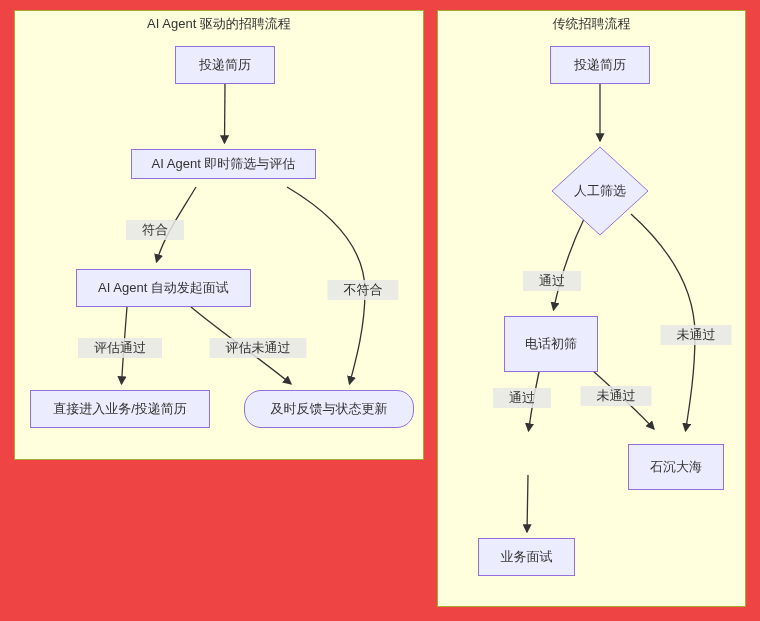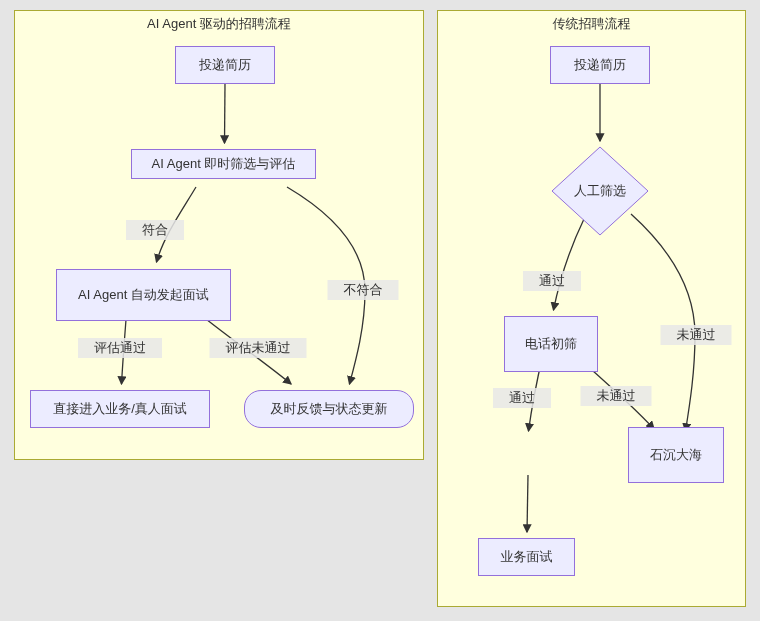--- a/index.html
+++ b/index.html
@@ -5,21 +5,21 @@
   html, body {
     margin: 0;
     padding: 0;
     background: #ffffff;
     font-family: "Liberation Sans", "DejaVu Sans", sans-serif;
   }
   .canvas {
     position: relative;
     width: 760px;
     height: 621px;
-    background: #e5e5e5;
+    background: #ef4444;
     overflow: hidden;
   }
   .panel {
     position: absolute;
     background: #ffffde;
     border: 1px solid #aaaa33;
     box-sizing: border-box;
   }
   #panel-left  { left: 14px;  top: 10px; width: 410px; height: 450px; }
   #panel-right { left: 437px; top: 10px; width: 309px; height: 597px; }
@@ -50,27 +50,27 @@
     font-size: 13px;
     box-sizing: border-box;
     text-align: center;
     z-index: 2;
     padding: 0 10px;
     white-space: nowrap;
   }
   
   #l-submit   { left: 175px; top: 46px;  width: 100px; height: 38px; }
   #l-screen   { left: 131px; top: 149px; width: 185px; height: 30px; }
-  #l-auto     { left: 56px;  top: 269px; width: 175px; height: 52px; }
+  #l-auto     { left: 76px;  top: 269px; width: 175px; height: 38px; }
   #l-direct   { left: 30px;  top: 390px; width: 180px; height: 38px; }
   #l-feedback { left: 244px; top: 390px; width: 170px; height: 38px; border-radius: 17px; }
   
   #r-submit   { left: 550px; top: 46px;  width: 100px; height: 38px; }
   #r-phone    { left: 504px; top: 316px; width: 94px;  height: 56px; }
-  #r-lost     { left: 628px; top: 427px; width: 96px;  height: 56px; }
+  #r-lost     { left: 628px; top: 444px; width: 96px;  height: 46px; }
   #r-schedule { left: 468px; top: 437px; width: 120px; height: 38px; }
   #r-biz      { left: 478px; top: 538px; width: 97px;  height: 38px; }
   
   .diamond-label {
     position: absolute;
     left: 600px; top: 191px;
     transform: translate(-50%, -50%);
     color: #333333;
     font-size: 13px;
     z-index: 2;
@@ -125,21 +125,21 @@
     <path d="M543,354 C537,380 532,405 528.5,431" fill="none" stroke="#333333" stroke-width="1.3" marker-end="url(#arrow)"></path>
     <path d="M574,354 C602,379 631,404 654,429" fill="none" stroke="#333333" stroke-width="1.3" marker-end="url(#arrow)"></path>
     <path d="M528,475 L527,532" fill="none" stroke="#333333" stroke-width="1.3" marker-end="url(#arrow)"></path>
 
     <polygon points="600,147 648,191 600,235 552,191" fill="#ececff" stroke="#9370db" stroke-width="1"></polygon>
   </svg>
 
   <div class="node" id="l-submit">投递简历</div>
   <div class="node" id="l-screen">AI Agent 即时筛选与评估</div>
   <div class="node" id="l-auto">AI Agent 自动发起面试</div>
-  <div class="node" id="l-direct">直接进入业务/真人面试</div>
+  <div class="node" id="l-direct">直接进入业务/投递简历</div>
   <div class="node" id="l-feedback">及时反馈与状态更新</div>
 
   <div class="node" id="r-submit">投递简历</div>
   <div class="diamond-label">人工筛选</div>
   <div class="node" id="r-phone">电话初筛</div>
   <div class="node" id="r-lost">石沉大海</div>
   <div class="node" id="r-biz">业务面试</div>
 
   <div class="edge-label" id="el-match">符合</div>
   <div class="edge-label" id="el-notmatch">不符合</div>

